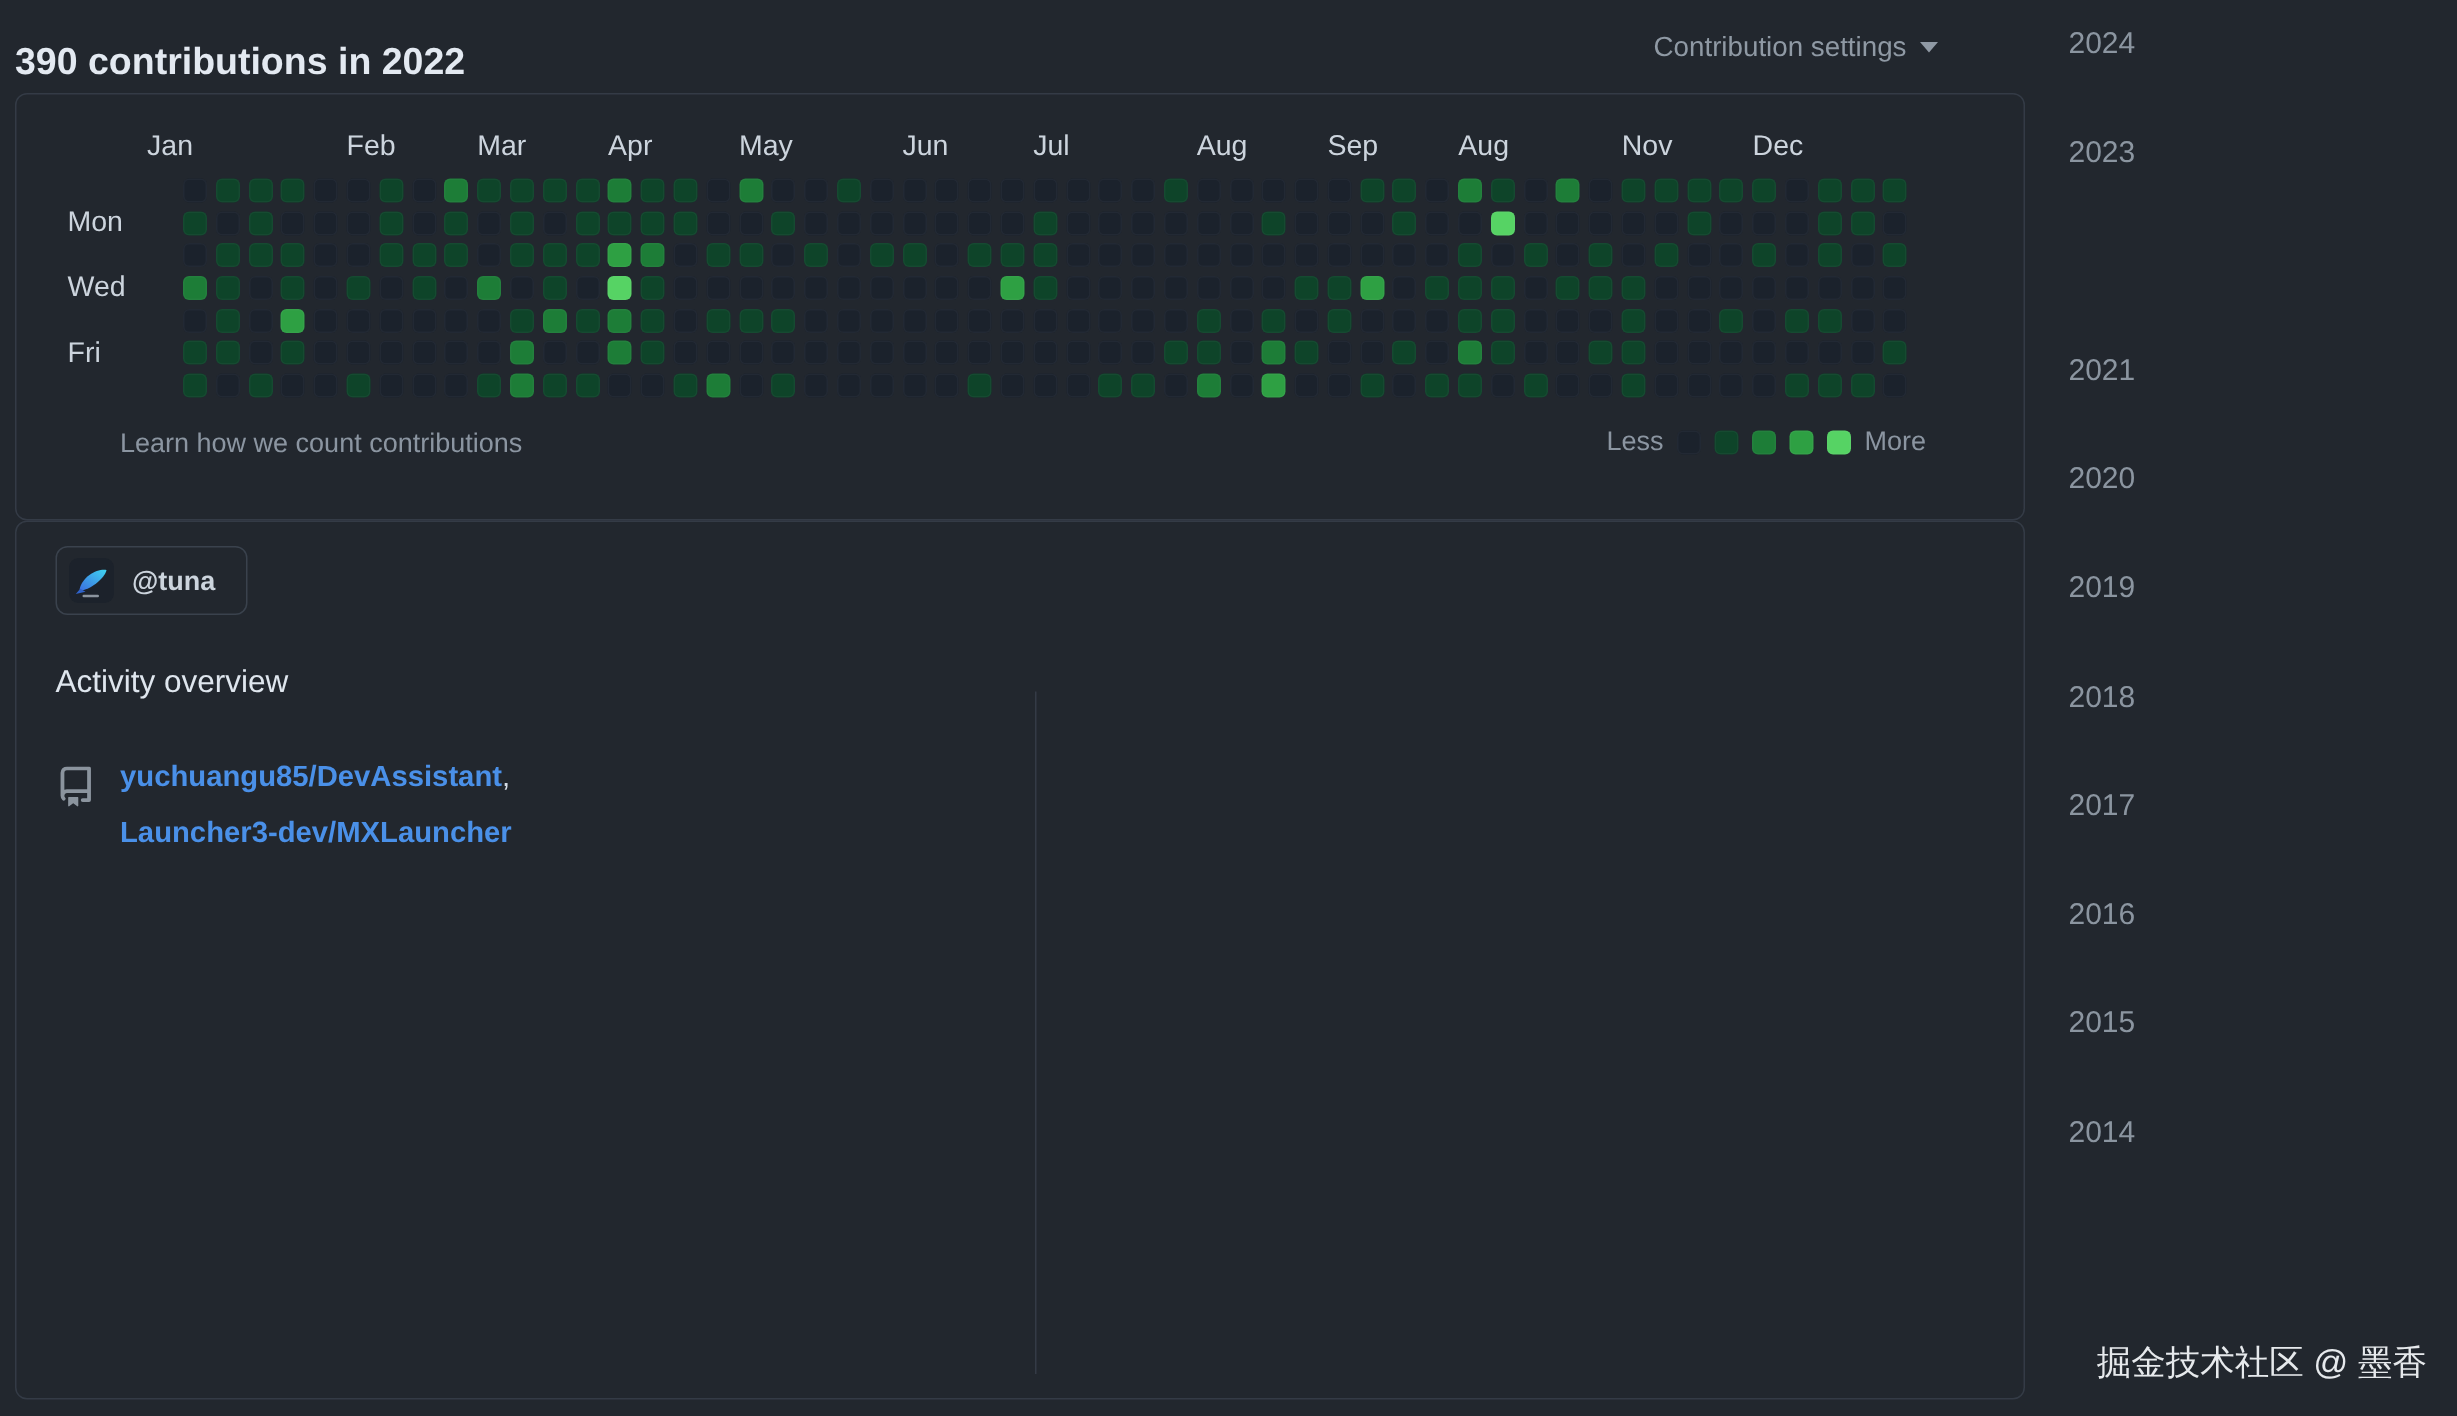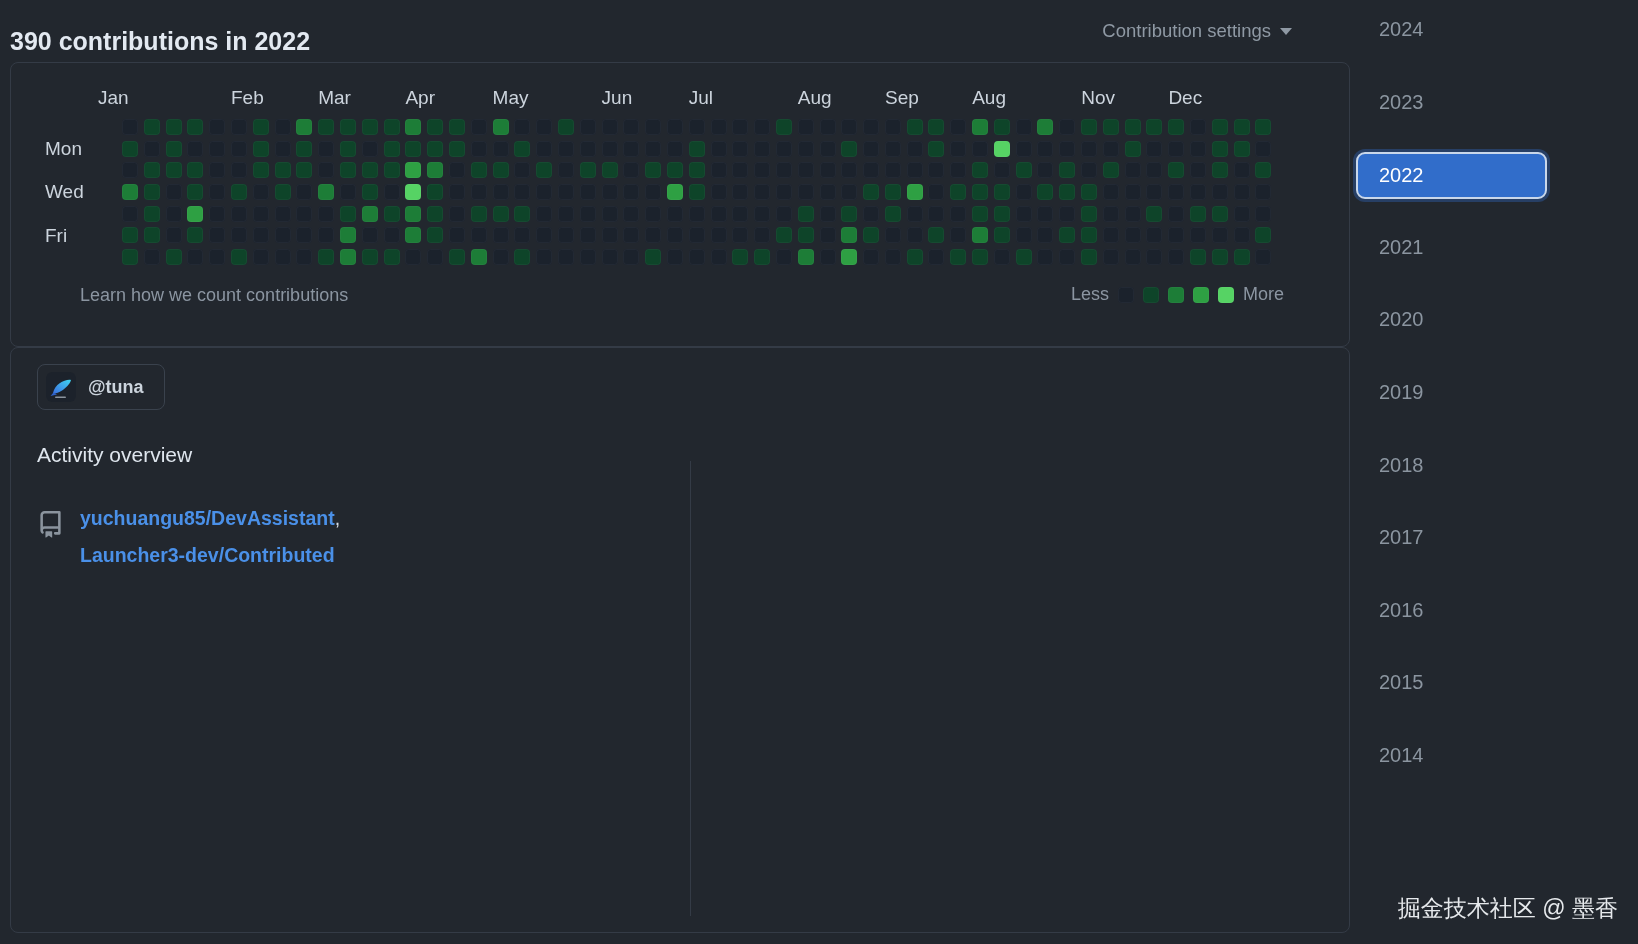--- a/index.html
+++ b/index.html
@@ -489,29 +489,28 @@
   <div class="activity-heading">Activity overview</div>
   <div class="v-divider"></div>
 
   <span class="contrib-icon">
     <svg width="27" height="27" viewBox="0 0 16 16" fill="#8b949e">
       <path d="M2 2.5A2.5 2.5 0 0 1 4.5 0h8.75a.75.75 0 0 1 .75.75v12.5a.75.75 0 0 1-.75.75h-2.5a.75.75 0 0 1 0-1.5h1.75v-2h-8a1 1 0 0 0-.714 1.7.75.75 0 1 1-1.072 1.05A2.495 2.495 0 0 1 2 11.5Zm10.5-1h-8a1 1 0 0 0-1 1v6.708A2.486 2.486 0 0 1 4.5 9h8ZM5 12.25a.25.25 0 0 1 .25-.25h3.5a.25.25 0 0 1 .25.25v3.25a.25.25 0 0 1-.4.2l-1.45-1.087a.249.249 0 0 0-.3 0L5.4 15.7a.25.25 0 0 1-.4-.2Z"></path>
     </svg>
   </span>
   <div class="contrib-block">
     <div><a class="repo-link">yuchuangu85/DevAssistant</a><span>,</span></div>
-    <div><a class="repo-link">Launcher3-dev/Contributed</a></div>
+    <div><a class="repo-link">Launcher3-dev/MXLauncher</a></div>
   </div>
 
 </div>
 
 <div class="years" id="year-list">
     <div class="year-item" style="top: 18px;">2024</div>
     <div class="year-item" style="top: 90.6px;">2023</div>
-    <div class="year-selected" style="top: 152.2px; background: rgb(49, 109, 202);">2022</div>
     <div class="year-item" style="top: 235.8px;">2021</div>
     <div class="year-item" style="top: 308.4px;">2020</div>
     <div class="year-item" style="top: 381px;">2019</div>
     <div class="year-item" style="top: 453.6px;">2018</div>
     <div class="year-item" style="top: 526.2px;">2017</div>
     <div class="year-item" style="top: 598.8px;">2016</div>
     <div class="year-item" style="top: 671.4px;">2015</div>
     <div class="year-item" style="top: 744px;">2014</div>
   </div>
 

